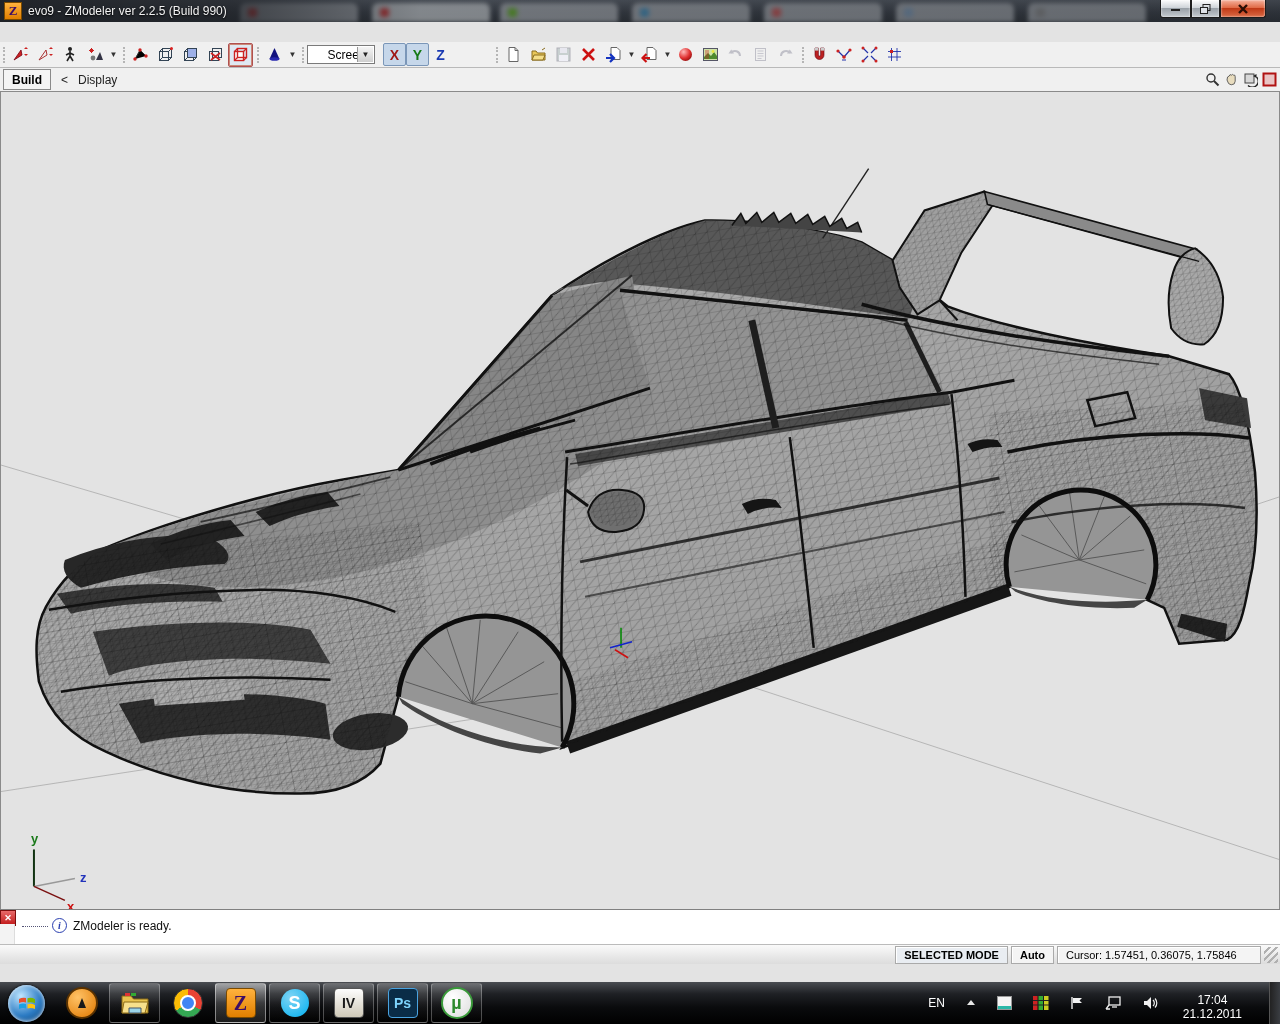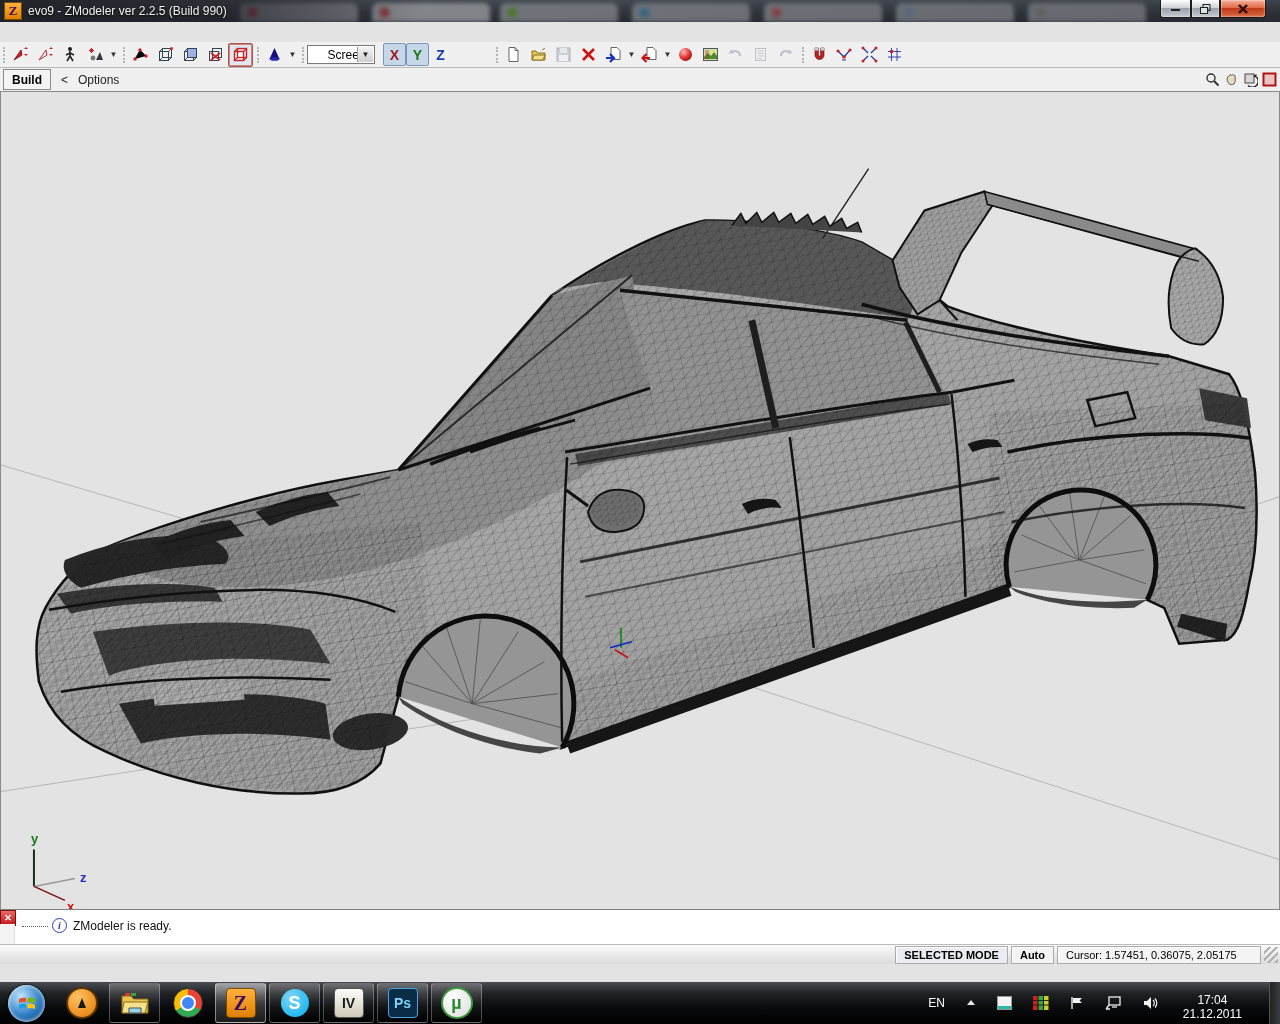--- a/index.html
+++ b/index.html
@@ -356,21 +356,21 @@
             <rect x="4" y="4" width="3" height="3" fill="#c22"></rect>
           </svg>
       </div>
     </div>
   </div>
 
   <div id="viewbar">
     <div class="usertab">Build</div>
     <div class="viewmode">
       <span>&lt;</span>
-      <span>Options</span>
+      <span>Display</span>
     </div>
     <div class="spacer"></div>
     <div class="vbtn">
       <svg width="15" height="15">
           <circle cx="6" cy="6" r="4" fill="none" stroke="#333" stroke-width="1.4"></circle>
           <path d="M9 9 L13.5 13.5" stroke="#333" stroke-width="2"></path>
         </svg>
     </div>
     <div class="vbtn">
       <svg width="15" height="15">
@@ -540,21 +540,21 @@
       <span class="treedots"></span>
       <span class="infoicon">i</span>
       <span>ZModeler is ready.</span>
     </div>
   </div>
 
   <div id="statusbar">
     <div class="sspacer"></div>
     <div class="scell mode">SELECTED MODE</div>
     <div class="scell auto">Auto</div>
-    <div class="scell" style="width:186px">Cursor: 1.57451, 0.36075, 2.05175</div>
+    <div class="scell" style="width:186px">Cursor: 1.57451, 0.36075, 1.75846</div>
     <div class="sgrip"></div>
   </div>
 
   <div id="taskbar">
     <div class="startorb">
       <svg width="20" height="20" viewBox="0 0 20 20">
         <path d="M2 6 Q5.5 4 9 5 L9 9.5 Q5.5 8.5 2 10 Z" fill="#e8502c"></path>
         <path d="M10.5 5.2 Q14.5 4 18 6.2 L18 10.2 Q14.5 8.6 10.5 9.6 Z" fill="#7db700"></path>
         <path d="M2 11.5 Q5.5 10 9 11 L9 15.5 Q5.5 14.5 2 16 Z" fill="#1ba1e2"></path>
         <path d="M10.5 11.2 Q14.5 10.2 18 12 L18 16 Q14.5 14.4 10.5 15.4 Z" fill="#ffc40d"></path>

